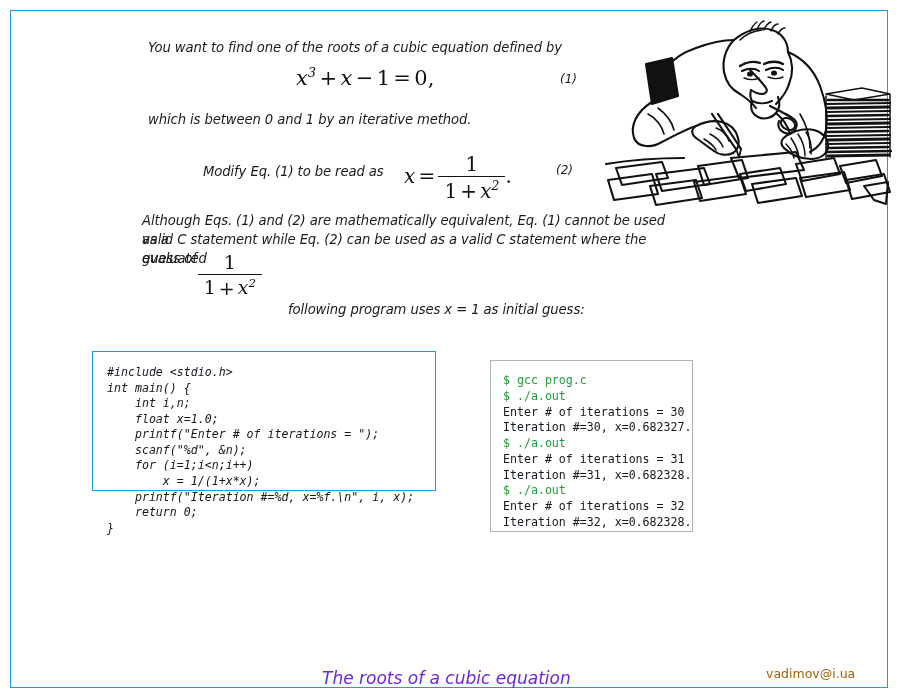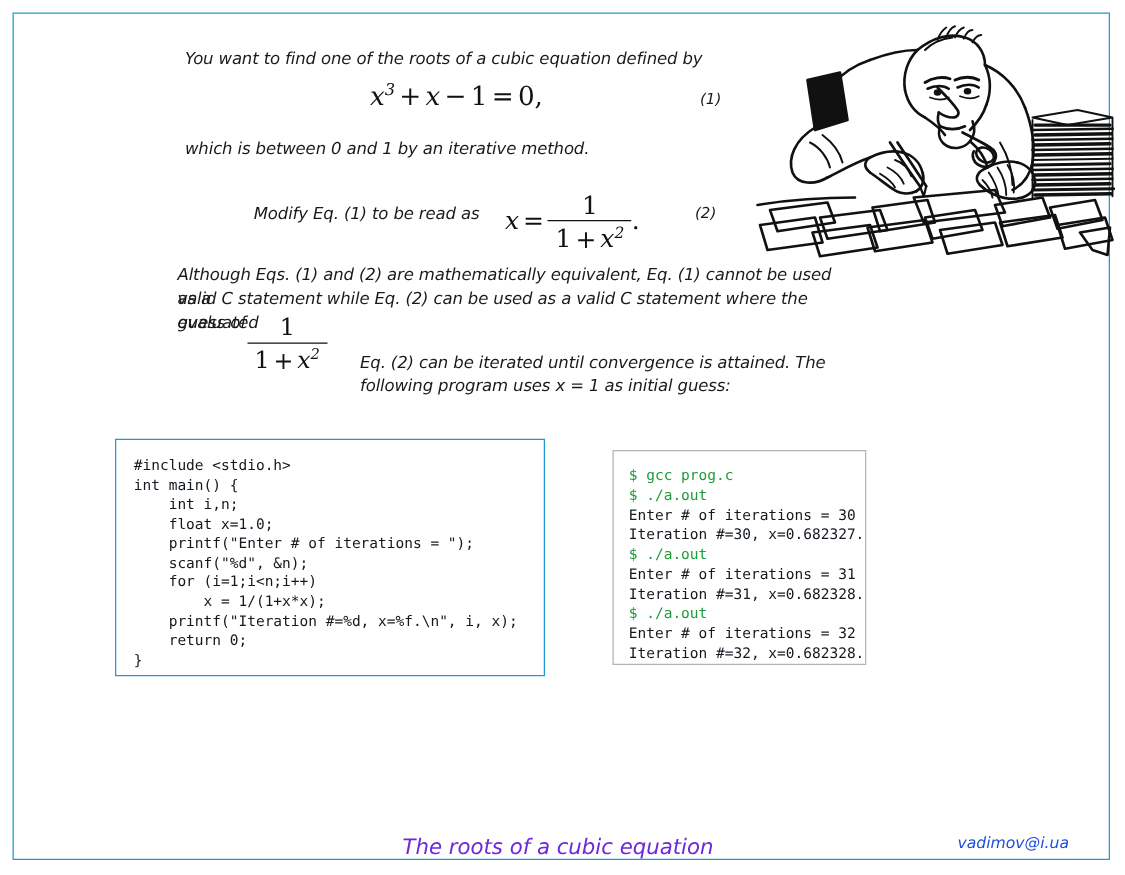--- a/index.html
+++ b/index.html
@@ -120,23 +120,22 @@
     position: absolute;
     font-family: "DejaVu Sans", sans-serif;
     font-style: italic;
     font-size: 17px;
     color: #6d28d9;
     margin-top: 20px;
   }
   #email {
     position: absolute;
     font-family: "DejaVu Sans", sans-serif;
-    font-style: italic;
     font-size: 12.5px;
-    color: #1d4ed8;
+    color: #a16207;
   }
 
   #cartoon {
     position: absolute;
     left: 600px;
     top: 18px;
     width: 292px;
     height: 192px;
   }
 </style>
@@ -164,24 +163,23 @@
   <div class="eqnum" style="left:556px; top:163px;">(2)</div>
 
   <div class="prose" style="left:142px; top:211px; width:540px;">Although Eqs. (1) and (2) are mathematically equivalent, Eq. (1) cannot be used as a</div>
   <div class="prose" style="left:142px; top:230px; width:552px;">valid C statement while Eq. (2) can be used as a valid C statement where the evaluated</div>
   <div class="prose" style="left:142px; top:249px; width:120px;">guess of</div>
 
   <div class="math" style="left:198px; top:252px; font-size:19px;">
     <span class="frac"><span class="num">1</span><span class="den"><span>1</span><span class="op">+</span><span class="var">x</span><sup>2</sup></span></span>
   </div>
 
-  <div class="prose" style="left:288px; top:281px; width:400px;">Eq. (2) can be iterated until convergence is attained. The</div>
   <div class="prose" style="left:288px; top:300px; width:400px;">following program uses x  =  1 as initial guess:</div>
 
-  <div class="panel" id="code-panel" style="left:92px; top:351px; width:344px; height:190px;">
+  <div class="panel" id="code-panel" style="left:92px; top:351px; width:344px; height:140px;font-style:italic;">
     <pre style="padding:13px 0 0 14px;">#include &lt;stdio.h&gt;
 int main() {
     int i,n;
     float x=1.0;
     printf("Enter # of iterations = ");
     scanf("%d", &amp;n);
     for (i=1;i&lt;n;i++)
         x = 1/(1+x*x);
     printf("Iteration #=%d, x=%f.\n", i, x);
     return 0;

